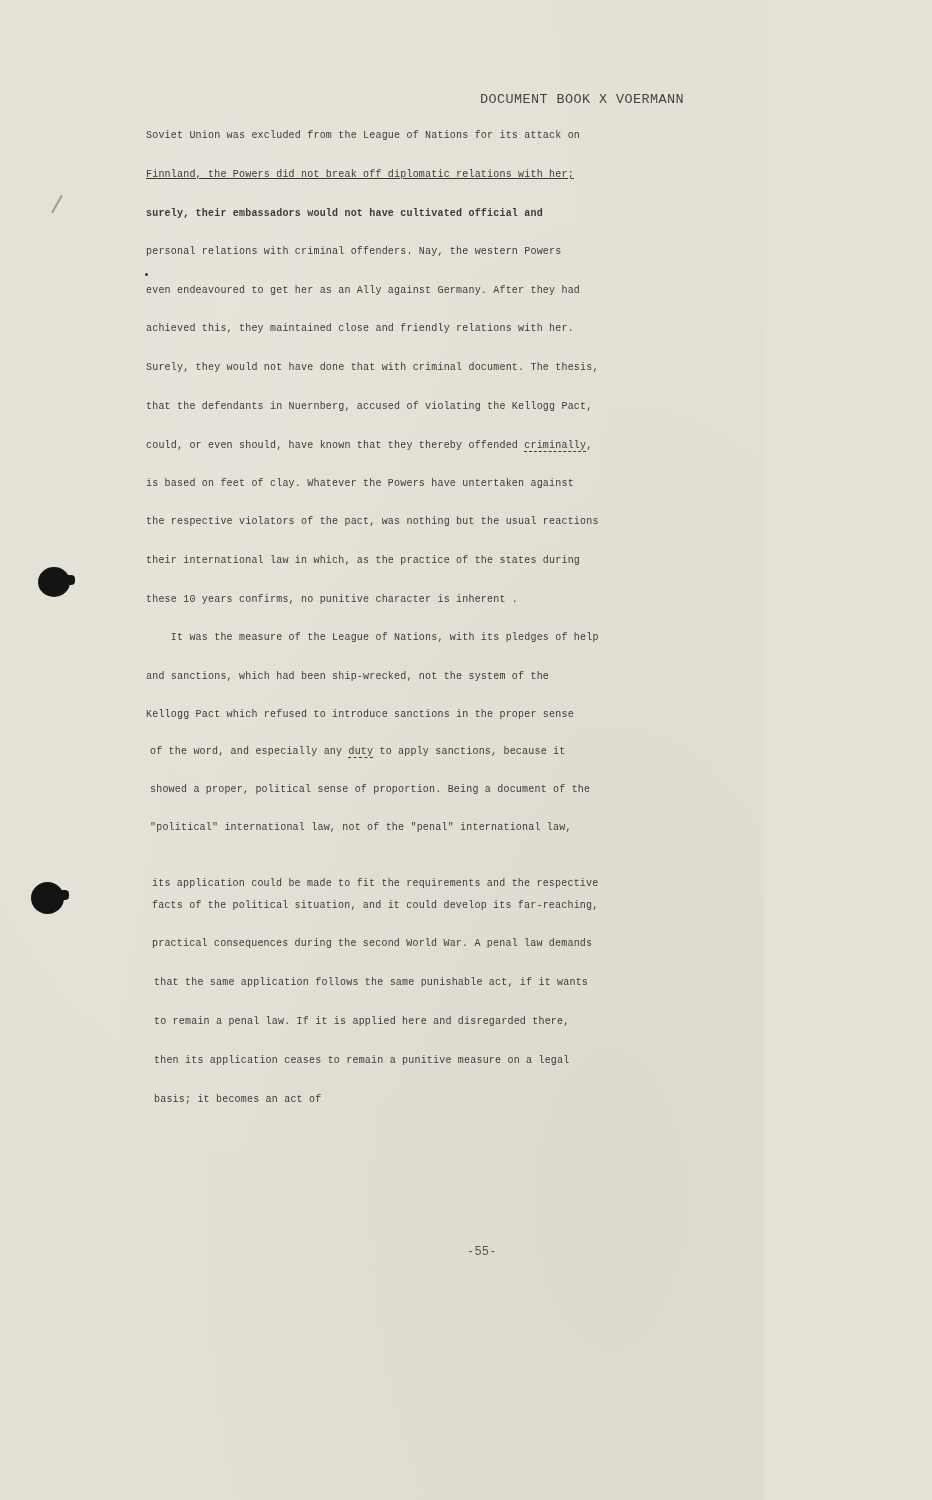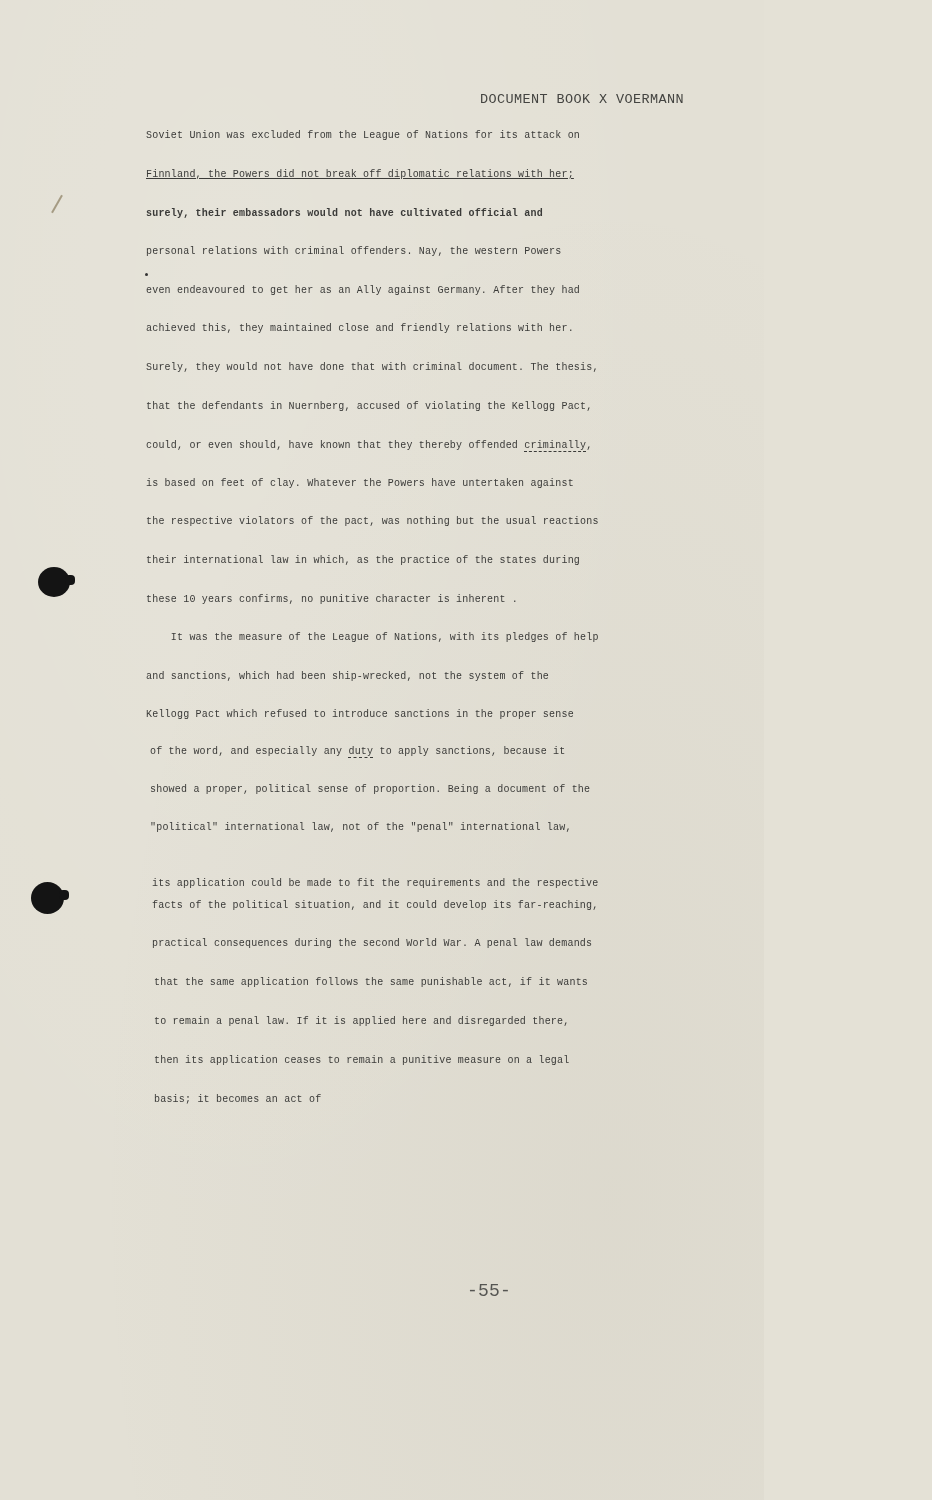--- a/index.html
+++ b/index.html
@@ -40,22 +40,22 @@
     .line {
       left: 146px;
     }
     .underlined {
       text-decoration: underline;
       text-decoration-style: dashed;
       text-underline-offset: 3px;
     }
     .page-number {
       left: 467px;
-      top: 1281px;
-      font-size: 18px;
+      top: 1245px;
+      font-size: 12px;
       color: #555552;
     }
     .punch-hole {
       position: absolute;
       background: #141414;
       border-radius: 50%;
     }
     .hole-1 { left: 38px; top: 567px; width: 32px; height: 30px; }
     .hole-2 { left: 31px; top: 882px; width: 33px; height: 32px; }
     .hole-1::after, .hole-2::after {

